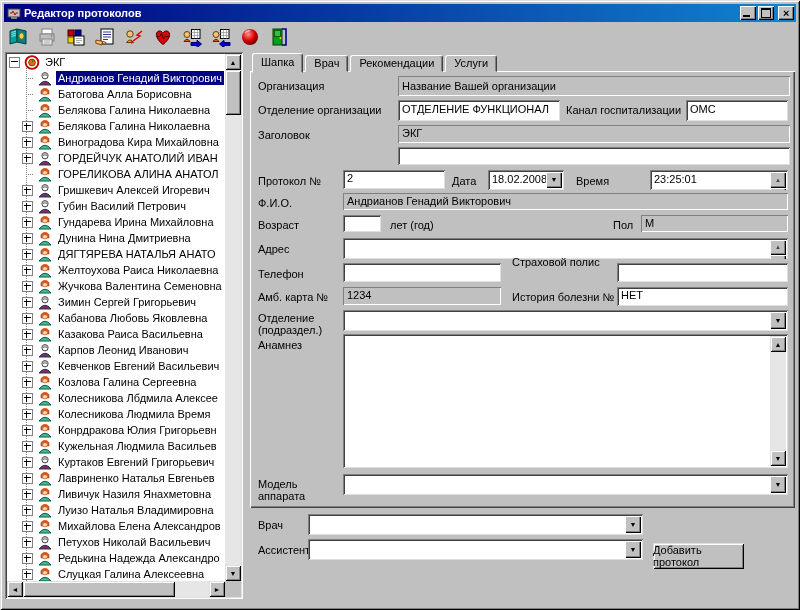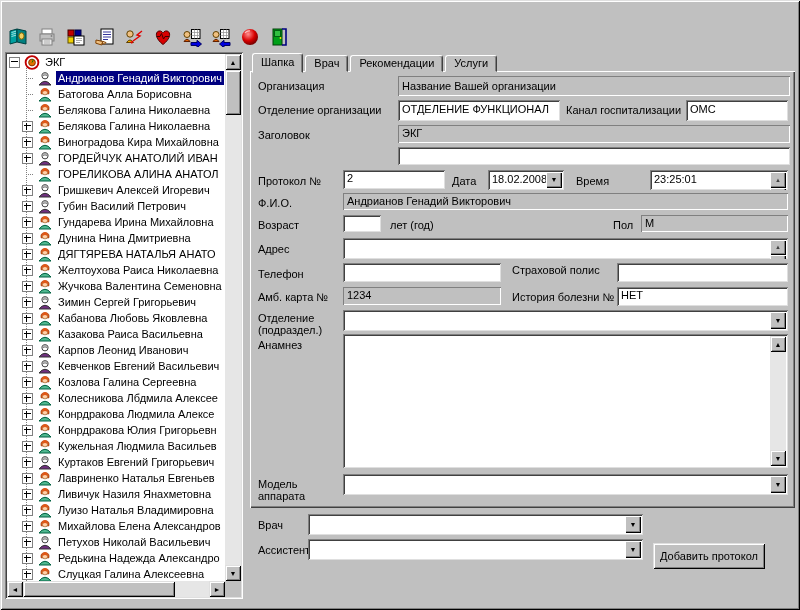--- a/index.html
+++ b/index.html
@@ -75,20 +75,41 @@
   .inner-vscroll{position:absolute;right:2px;top:2px;bottom:2px;width:16px;background:#e6e6e6;display:flex;flex-direction:column;}
   .inner-vscroll .strack{flex:1;}
   .btn{position:absolute;background:#c0c0c0;box-shadow:inset 1px 1px 0 #dfdfdf,inset -1px -1px 0 #000,inset 2px 2px 0 #fff,inset -2px -2px 0 #808080;
     display:flex;align-items:center;justify-content:center;font-size:11px;}
 </style>
 </head>
 <body>
 
 <div id="window">
 
+  <div class="titlebar">
+    <span class="app-icon">
+      <svg viewBox="0 0 14 14">
+          <rect x="1" y="3" width="12" height="8" fill="#c0c0c0" stroke="#404040"></rect>
+          <path d="M3 7 h2 l1-2 2 4 1-2 h2" stroke="#c00000" fill="none"></path>
+          <rect x="4" y="11" width="6" height="2" fill="#808080"></rect>
+        </svg>
+    </span>
+    <span class="title-text">Редактор протоколов</span>
+    <span class="winbtns">
+      <span class="wbtn">
+          <i class="glyph-min"></i>
+        </span>
+      <span class="wbtn">
+          <i class="glyph-max"></i>
+        </span>
+      <span class="wbtn" style="margin-left:4px">
+          <i class="glyph-x">×</i>
+        </span>
+    </span>
+  </div>
 
   <div class="toolbar">
       <div class="tbtn">
         <svg viewBox="0 0 20 20">
           <path d="M2 4 L9 2 L9 15 L2 17 Z" fill="#00a0a0" stroke="#004040"></path>
           <path d="M9 2 L18 4 L18 17 L9 15 Z" fill="#008080" stroke="#004040"></path>
           <path d="M3.5 5.5 L8 4.2 M3.5 7.5 L8 6.2 M3.5 9.5 L8 8.2" stroke="#c8f0f0" stroke-width="0.8" fill="none"></path>
           <ellipse cx="13.5" cy="9" rx="2.6" ry="3.2" fill="#f0d060" stroke="#806000"></ellipse>
         </svg>
       </div>
@@ -411,21 +432,21 @@
         </div>
         <div class="trow item">
           <span class="stubline"></span>
           <span class="ebox plus"></span>
           <span class="ticon"><svg viewBox="0 0 15 15">
               <path d="M3.6 7 q-1.3-5.2 3.9-5.2 q5.2 0 3.9 5.2 z" fill="#e05818" stroke="#802800" stroke-width="0.5"></path>
               <circle cx="7.5" cy="5.2" r="2.7" fill="#ffd0a8" stroke="#804000" stroke-width="0.5"></circle>
               <path d="M4.8 3.8 a2.7 2.7 0 0 1 5.4 0 l-0.8 0.9 a3.6 3.6 0 0 0 -3.8 0 z" fill="#e05818"></path>
               <path d="M1.5 14 q6 -7.5 12 0 z" fill="#50b890" stroke="#006040"></path>
             </svg></span>
-          <span class="tlabel">Конрдракова Людмила Алексе</span>
+          <span class="tlabel">Колесникова Людмила Время</span>
         </div>
         <div class="trow item">
           <span class="stubline"></span>
           <span class="ebox plus"></span>
           <span class="ticon"><svg viewBox="0 0 15 15">
               <path d="M3.6 7 q-1.3-5.2 3.9-5.2 q5.2 0 3.9 5.2 z" fill="#e05818" stroke="#802800" stroke-width="0.5"></path>
               <circle cx="7.5" cy="5.2" r="2.7" fill="#ffd0a8" stroke="#804000" stroke-width="0.5"></circle>
               <path d="M4.8 3.8 a2.7 2.7 0 0 1 5.4 0 l-0.8 0.9 a3.6 3.6 0 0 0 -3.8 0 z" fill="#e05818"></path>
               <path d="M1.5 14 q6 -7.5 12 0 z" fill="#50b890" stroke="#006040"></path>
             </svg></span>
@@ -595,21 +616,21 @@
   <div class="fld white" style="left:343px;top:238px;width:445px;height:21px">
     <span></span>
     <span class="spinner">
       <span class="sp">▲</span>
       <span class="sp">▼</span>
     </span>
   </div>
 
   <div class="lbl" style="left:258px;top:268px">Телефон</div>
   <div class="fld white" style="left:343px;top:263px;width:158px;height:19px"></div>
-  <div class="lbl" style="left:512px;top:264px">Страховой полис</div>
+  <div class="lbl" style="left:512px;top:256px">Страховой полис</div>
   <div class="fld white" style="left:617px;top:263px;width:171px;height:19px"></div>
 
   <div class="lbl" style="left:258px;top:291px">Амб. карта №</div>
   <div class="fld gray" style="left:343px;top:287px;width:158px;height:18px">1234</div>
   <div class="lbl" style="left:512px;top:291px">История болезни №</div>
   <div class="fld white" style="left:617px;top:287px;width:171px;height:19px;line-height:15px">НЕТ</div>
 
   <div class="lbl" style="left:258px;top:312px;width:82px;white-space:normal">Отделение (подраздел.)</div>
   <div class="fld white" style="left:343px;top:310px;width:445px;height:21px">
     <span></span>
@@ -643,15 +664,15 @@
         <span>▼</span>
       </span>
   </div>
   <div class="lbl" style="left:258px;top:544px">Ассистент</div>
   <div class="fld white" style="left:308px;top:539px;width:335px;height:21px">
     <span></span>
     <span class="drop-btn">
         <span>▼</span>
       </span>
   </div>
-  <div class="btn" style="left:653px;top:543px;width:112px;height:26px">Добавить протокол</div>
+  <div class="btn" style="left:653px;top:543px;width:91px;height:26px">Добавить протокол</div>
 
 </div>
 
 </body></html>

